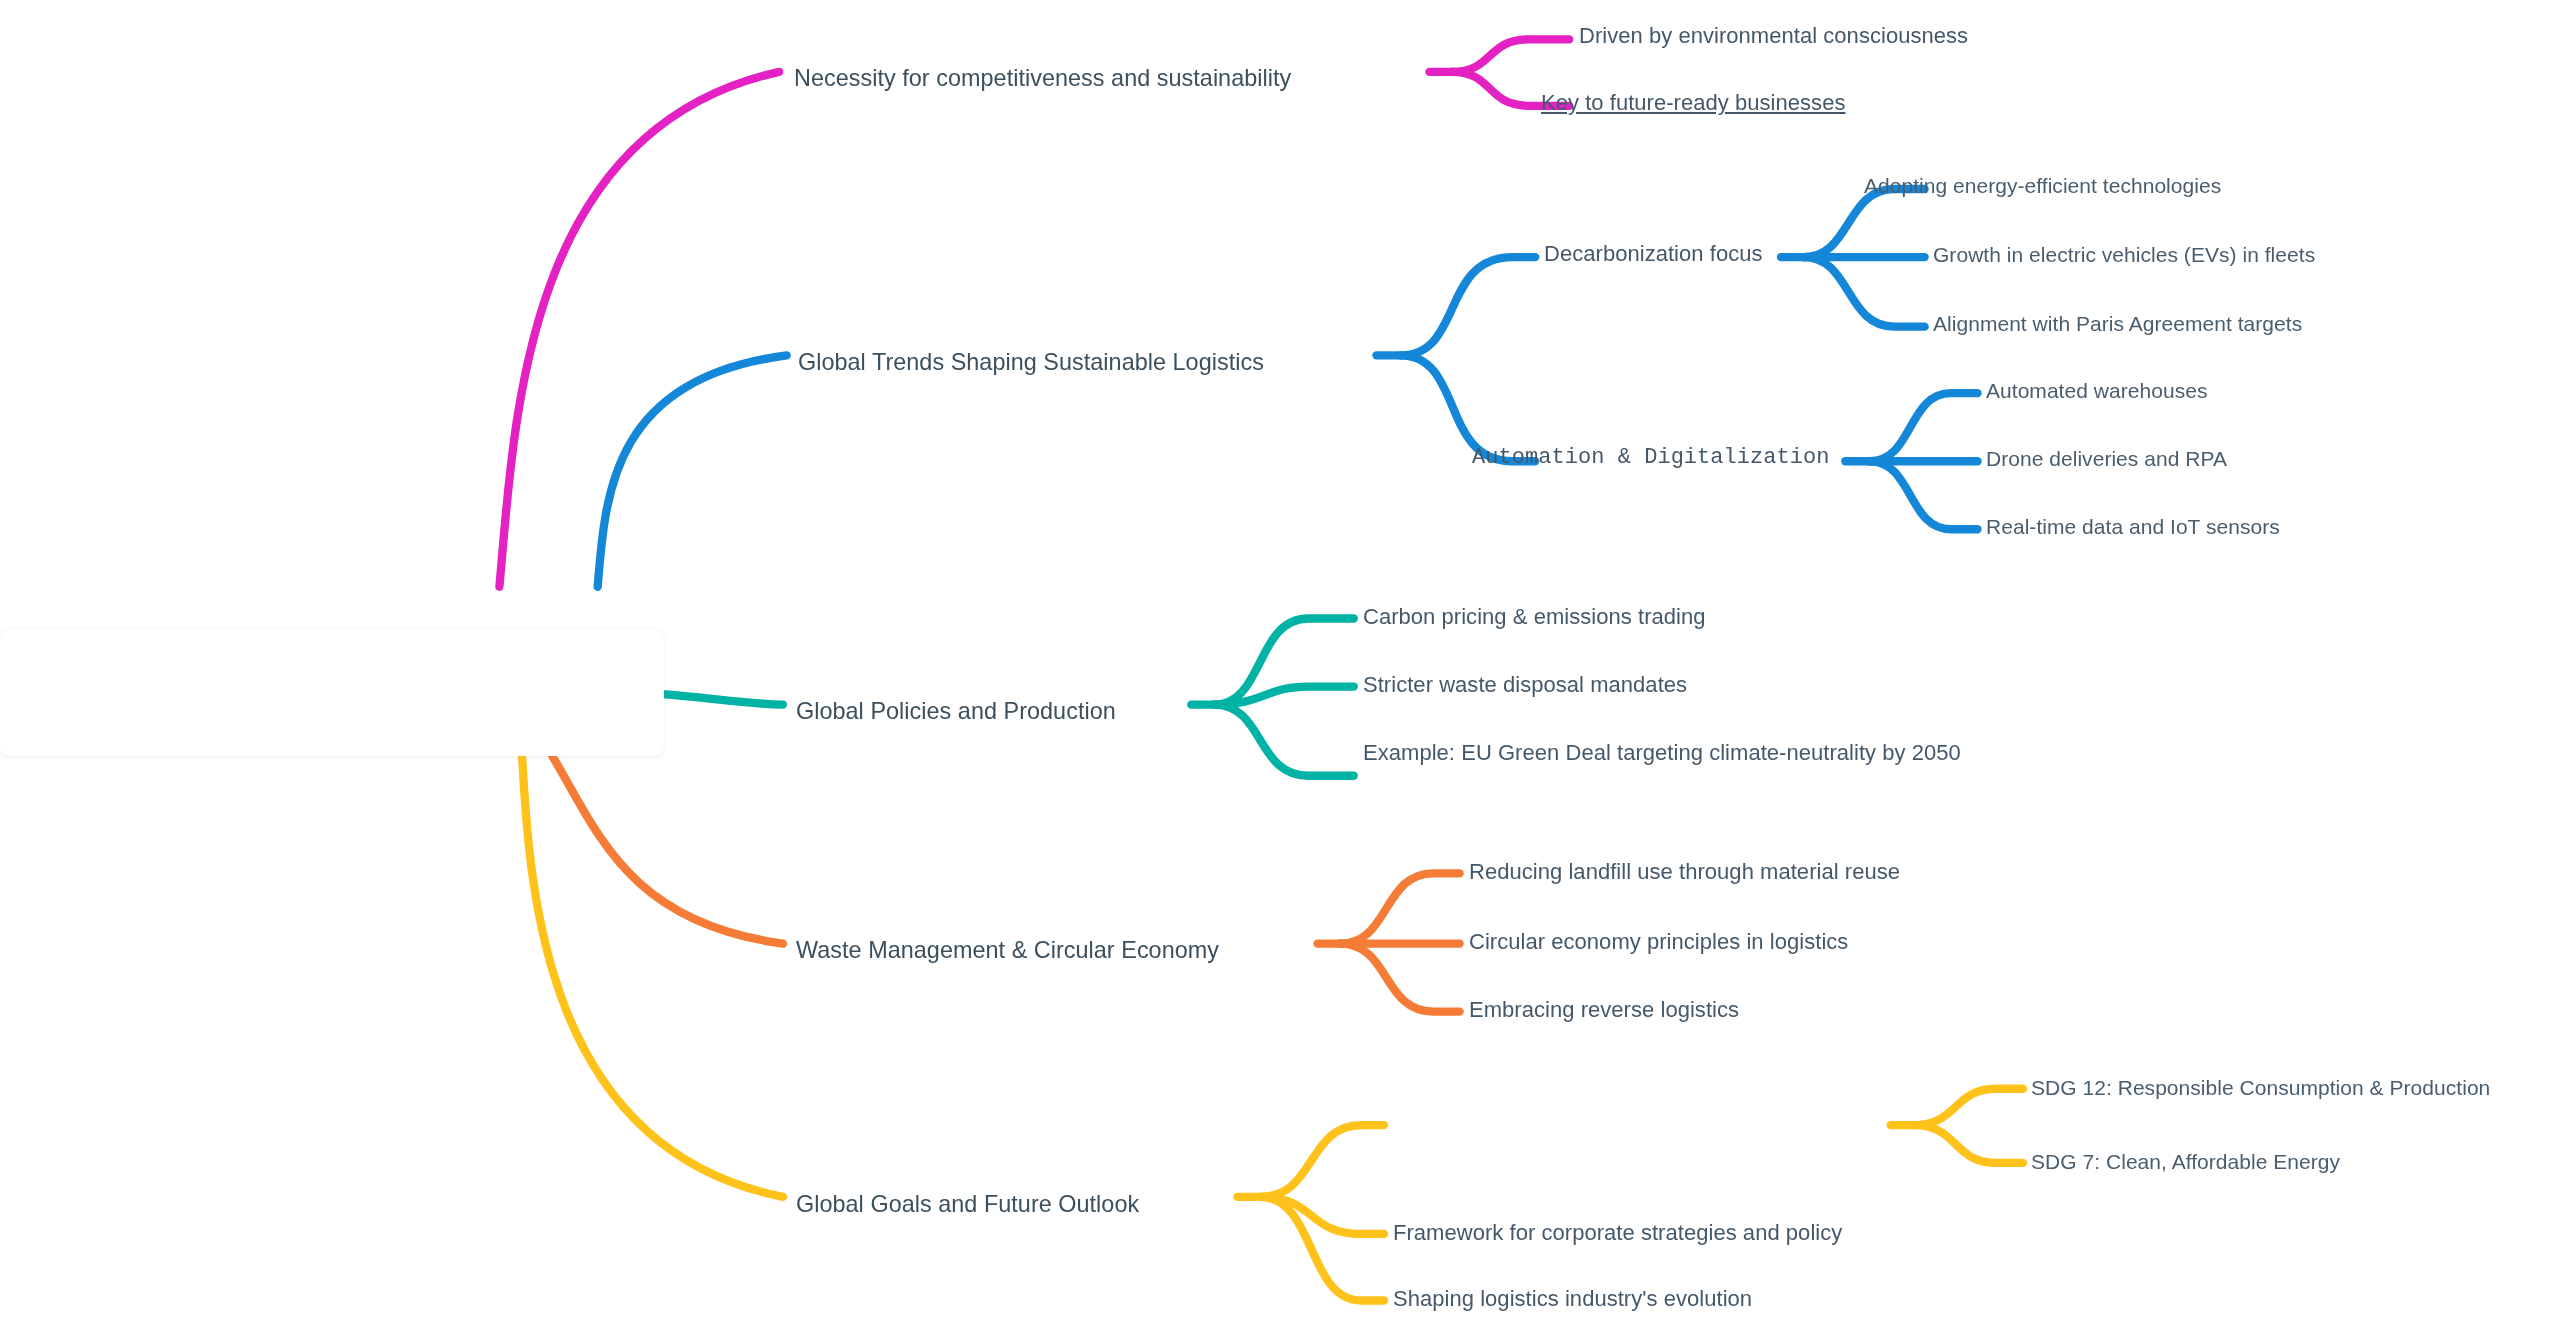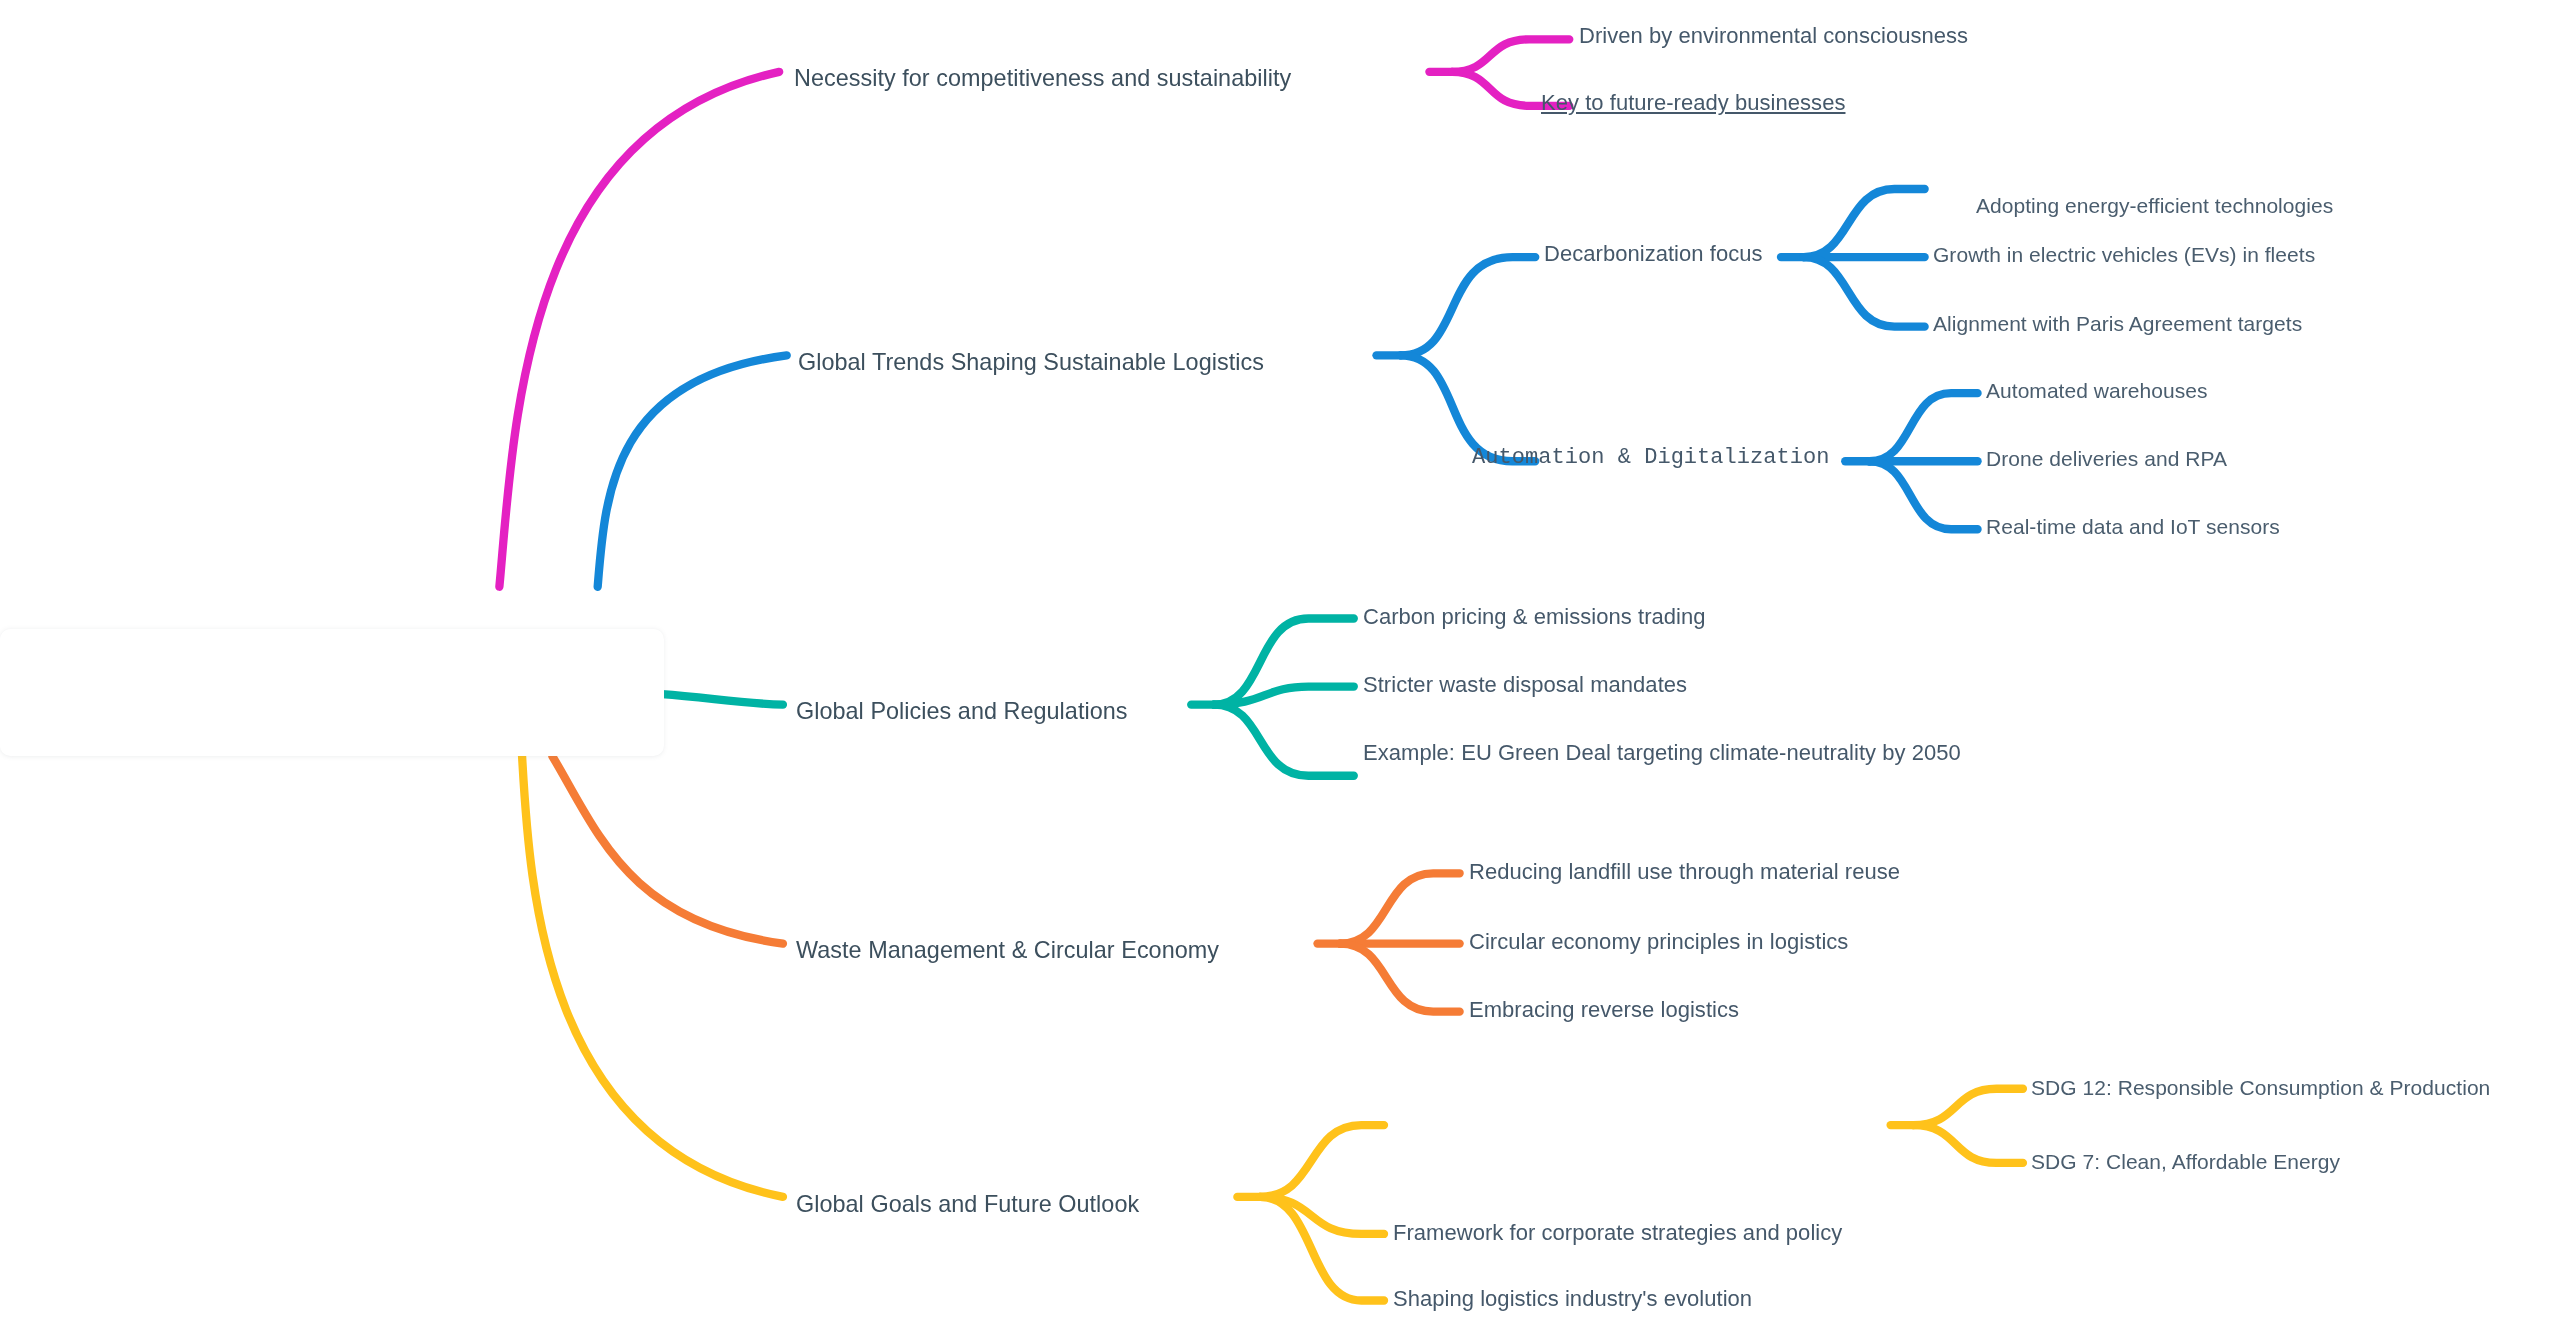--- a/index.html
+++ b/index.html
@@ -140,35 +140,35 @@
       <path d="M 2530 1488 C 2590 1488 2582 1538 2640 1538 L 2675 1538" fill="none" stroke="#ffc21b" stroke-width="11" stroke-linecap="round"></path>
     </g>
   </svg>
 
   <div class="root-card"></div>
 
   <div class="node-label lvl1" style="left:794px; top:51px;">Necessity for competitiveness and sustainability</div>
 
   <div class="node-label lvl1" style="left:798px; top:335px;">Global Trends Shaping Sustainable Logistics</div>
 
-  <div class="node-label lvl1" style="left:796px; top:684px;">Global Policies and Regulations</div>
+  <div class="node-label lvl1" style="left:796px; top:684px;">Global Policies and Production</div>
 
   <div class="node-label lvl1" style="left:796px; top:923px;">Waste Management &amp; Circular Economy</div>
 
   <div class="node-label lvl1" style="left:796px; top:1177px;">Global Goals and Future Outlook</div>
 
   <div class="node-label lvl2" style="left:1579px; top:21px;">Driven by environmental consciousness</div>
 
   <div class="node-label lvl2" style="left:1541px; top:88px;text-decoration:underline;">Key to future-ready businesses</div>
 
   <div class="node-label lvl2" style="left:1544px; top:239px;">Decarbonization focus</div>
 
   <div class="node-label lvl2" style="left:1472px; top:443px;font-family:Liberation Mono, monospace;">Automation &amp; Digitalization</div>
 
-  <div class="node-label lvl3" style="left:1976px; top:172px;margin-top:20px;">Adopting energy-efficient technologies</div>
+  <div class="node-label lvl3" style="left:1864px; top:172px;">Adopting energy-efficient technologies</div>
 
   <div class="node-label lvl3" style="left:1933px; top:241px;">Growth in electric vehicles (EVs) in fleets</div>
 
   <div class="node-label lvl3" style="left:1933px; top:310px;">Alignment with Paris Agreement targets</div>
 
   <div class="node-label lvl3" style="left:1986px; top:377px;">Automated warehouses</div>
 
   <div class="node-label lvl3" style="left:1986px; top:445px;">Drone deliveries and RPA</div>
 
   <div class="node-label lvl3" style="left:1986px; top:513px;">Real-time data and IoT sensors</div>

